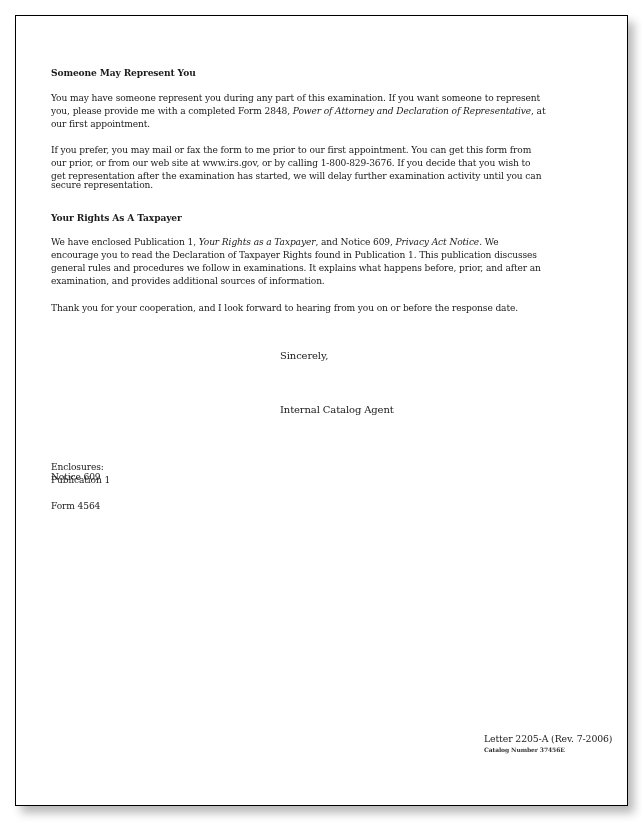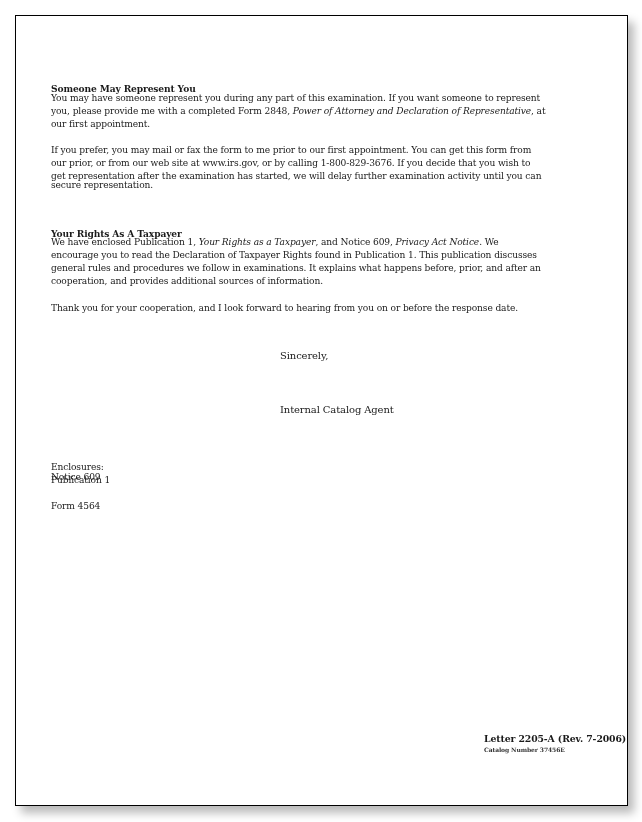--- a/index.html
+++ b/index.html
@@ -32,36 +32,36 @@
       width: 540px;
     }
     .line {
       position: absolute;
       left: 0;
       white-space: nowrap;
       font-size: 9.1px;
       line-height: 13px;
       letter-spacing: -0.12px;
     }
-    .bold { font-weight: bold; margin-top: 16px; }
+    .bold { font-weight: bold; }
     .ital { font-style: italic; }
     .link { }
     .sig {
       position: absolute;
       left: 280px;
       white-space: nowrap;
       font-size: 10px;
       line-height: 13px;
       letter-spacing: -0.12px;
     }
     .footer-title {
       position: absolute;
       left: 484px;
       top: 733px;
-      font-weight: bold;
+      font-weight: normal;
       font-size: 9.3px;
       white-space: nowrap;
       letter-spacing: -0.1px;
     }
     .footer-sub {
       position: absolute;
       left: 484px;
       top: 746px;
       font-size: 6px;
       white-space: nowrap;
@@ -86,21 +86,21 @@
   <div class="line" style="top:144px">If you prefer, you may mail or fax the form to me prior to our first appointment. You can get this form from</div>
   <div class="line" style="top:157px"><span>our prior, or from our web site at </span><span class="link">www.irs.gov</span><span>, or by calling 1-800-829-3676. If you decide that you wish to</span></div>
   <div class="line" style="top:170px">get representation after the examination has started, we will delay further examination activity until you can</div>
   <div class="line" style="top:179px">secure representation.</div>
 
   <div class="line bold" style="top:211px">Your Rights As A Taxpayer</div>
 
   <div class="line" style="top:236px"><span>We have enclosed Publication 1, </span><span class="ital">Your Rights as a Taxpayer</span><span>, and Notice 609, </span><span class="ital">Privacy Act Notice</span><span>. We</span></div>
   <div class="line" style="top:249px">encourage you to read the Declaration of Taxpayer Rights found in Publication 1. This publication discusses</div>
   <div class="line" style="top:262px">general rules and procedures we follow in examinations. It explains what happens before, prior, and after an</div>
-  <div class="line" style="top:275px">cooperation, and provides additional sources of information.</div>
+  <div class="line" style="top:275px">examination, and provides additional sources of information.</div>
 
   <div class="line" style="top:302px">Thank you for your cooperation, and I look forward to hearing from you on or before the response date.</div>
 
   <div class="line" style="top:461px">Enclosures:</div>
   <div class="line" style="top:474px">Publication 1</div>
   <div class="line" style="top:471px">Notice 609</div>
   <div class="line" style="top:500px">Form 4564</div>
 </div>
 
 <div class="sig" style="top:349px">Sincerely,</div>

